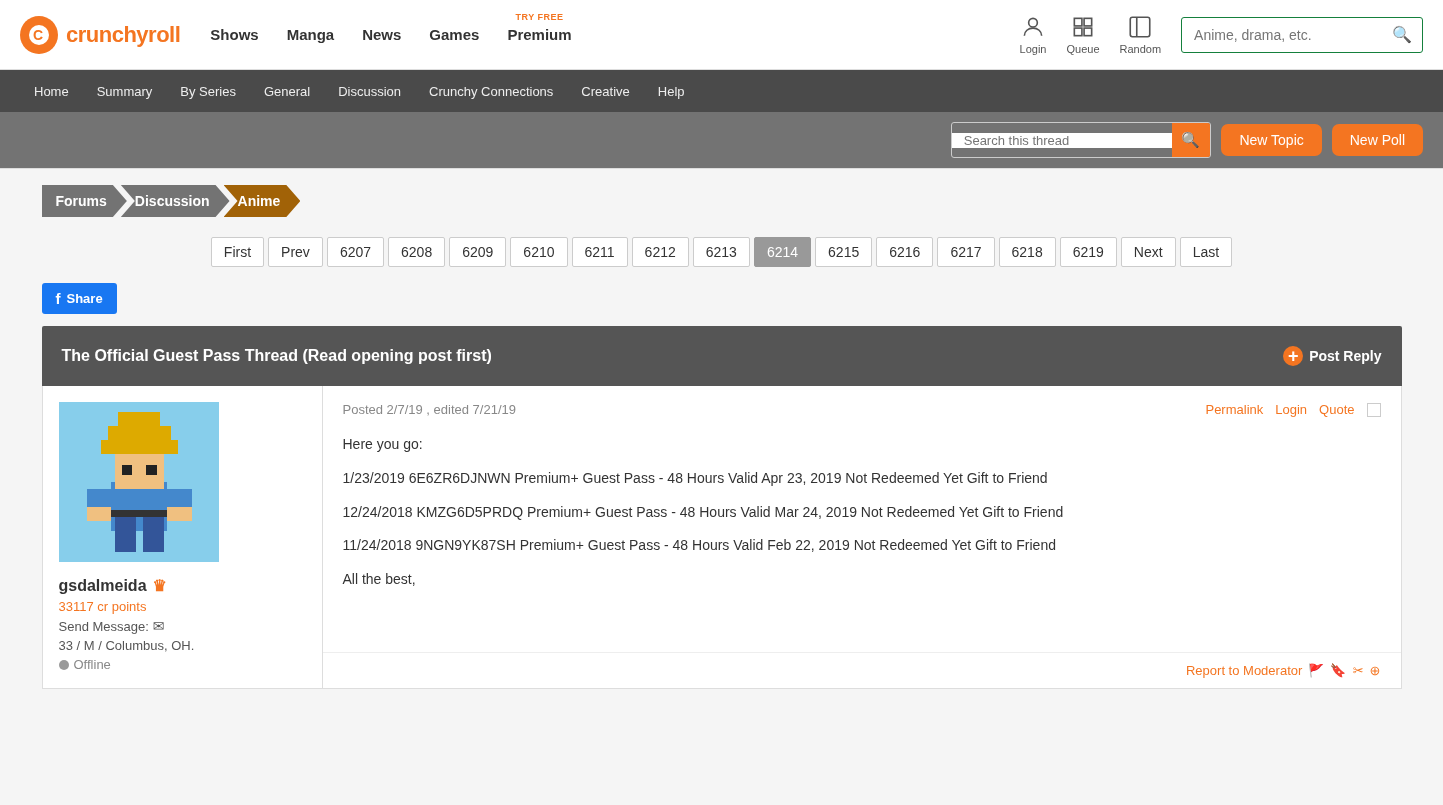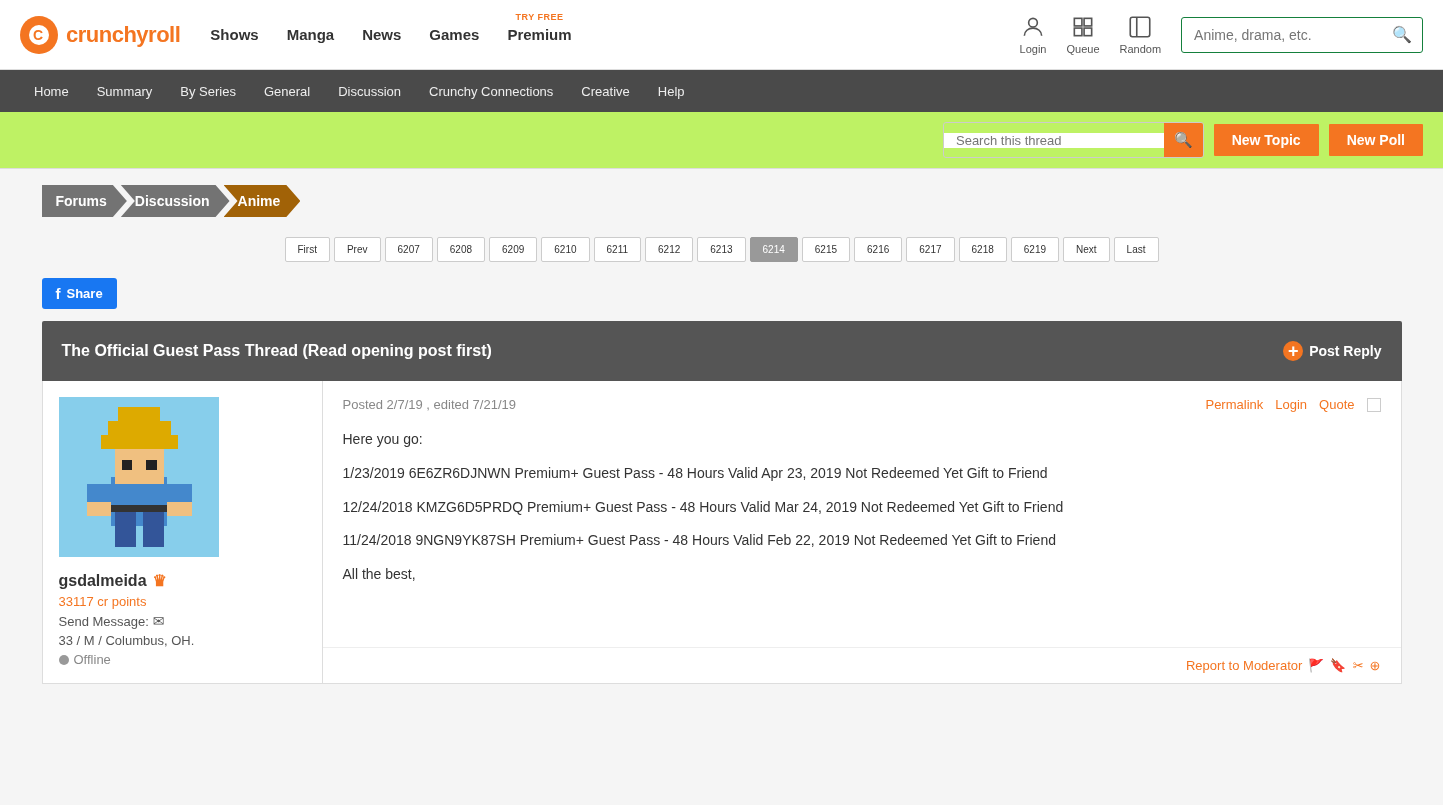--- a/index.html
+++ b/index.html
@@ -121,21 +121,21 @@
       font-size: 13px;
       padding: 0 14px;
       height: 54px;
       display: flex;
       align-items: center;
       font-weight: 500;
     }
 
     
     .thread-toolbar {
-      background: #bef264;
+      background: #737373;
       padding: 10px 20px;
       display: flex;
       justify-content: flex-end;
       align-items: center;
       gap: 10px;
       border-bottom: 1px solid #ddd;
     }
     .thread-search-wrap {
       display: flex;
       align-items: center;
@@ -159,23 +159,23 @@
       color: #fff;
       font-size: 15px;
       height: 36px;
     }
     .btn-orange {
       background: #f47521;
       color: #fff;
       border: none;
       padding: 8px 18px;
       font-size: 14px;
-      font-weight: bold;
+      font-weight: normal;
       cursor: pointer;
-      border-radius: 1px;
+      border-radius: 7px;
     }
 
     
     .main-content {
       max-width: 1400px;
       margin: 0 auto;
       padding: 16px 20px;
     }
 
     
@@ -213,21 +213,21 @@
       display: flex;
       align-items: center;
       justify-content: center;
       gap: 4px;
       margin-bottom: 16px;
     }
     .page-btn {
       border: 1px solid #ccc;
       background: #fff;
       padding: 6px 12px;
-      font-size: 10px;
+      font-size: 14px;
       cursor: pointer;
       color: #333;
       border-radius: 2px;
     }
     .page-btn.active {
       background: #999;
       color: #fff;
       border-color: #999;
     }
 

